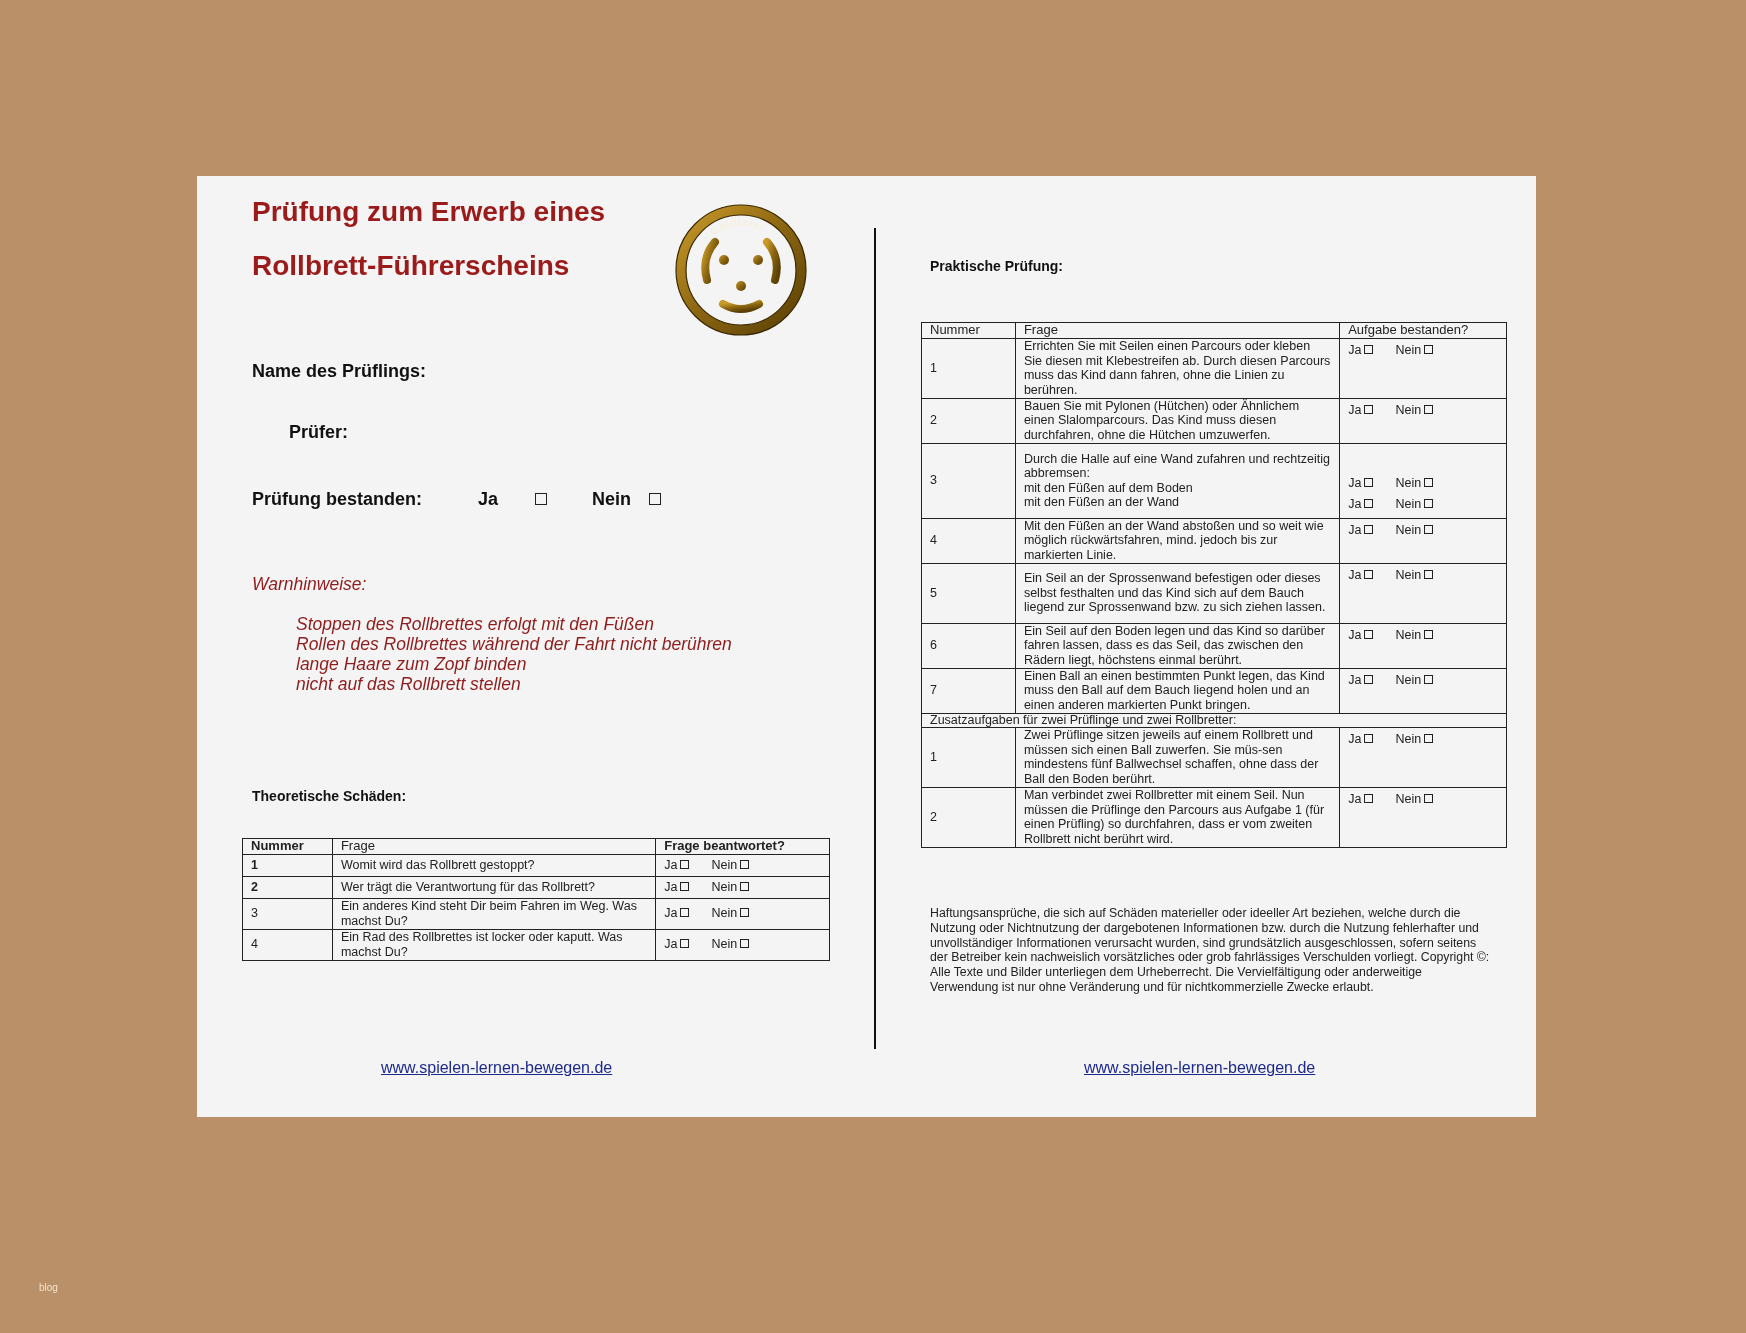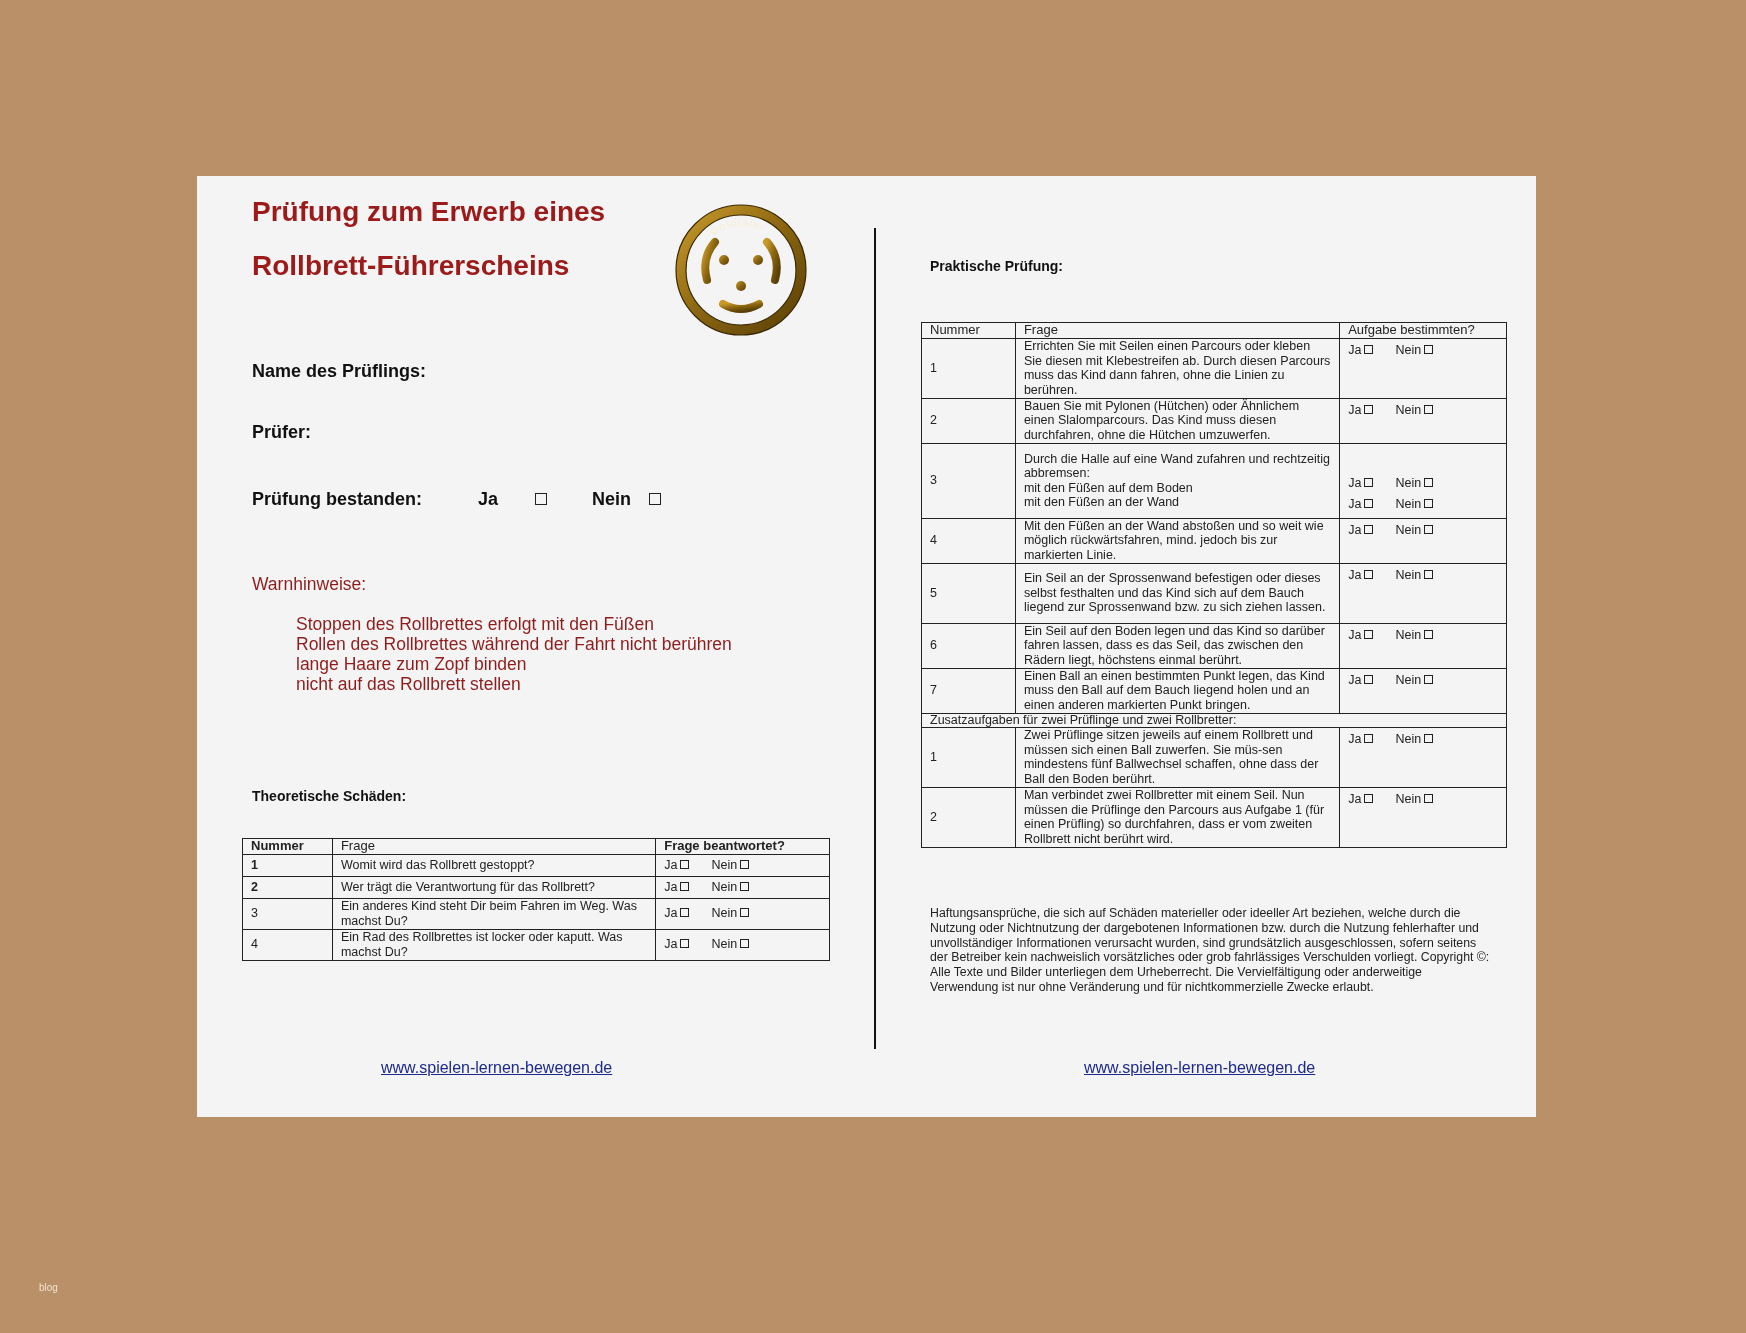--- a/index.html
+++ b/index.html
@@ -50,21 +50,21 @@
     }
     .field {
       position: absolute;
       left: 55px;
       font-weight: bold;
       font-size: 18px;
       color: #111;
       white-space: nowrap;
     }
     .field.name { top: 185px; }
-    .field.pruefer { top: 246px; }
+    .field.pruefer { top: 246px; margin-left: 37px; }
     .field.passed { top: 313px; }
     .passed-opt {
       position: absolute;
       top: 313px;
       font-weight: bold;
       font-size: 18px;
       color: #111;
     }
     .box {
       display: inline-block;
@@ -79,20 +79,21 @@
       height: 7px;
       border-width: 1px;
       margin-left: 3px;
     }
     .warn {
       position: absolute;
       left: 55px;
       color: #8e1d1d;
       font-size: 17.5px;
       line-height: 20px;
+      font-style: italic;
     }
     .warn.head { top: 398px; }
     .warn.list { top: 438px; }
     .warn.list div { white-space: nowrap; margin-left: 44px; }
     .section-head {
       position: absolute;
       font-weight: bold;
       font-size: 14px;
       color: #111;
       white-space: nowrap;
@@ -268,21 +269,21 @@
   <table class="grid prakt">
     <colgroup>
       <col style="width:94px">
       <col style="width:325px">
       <col style="width:167px">
     </colgroup>
     <tbody>
         <tr>
       <th>Nummer</th>
       <th>Frage</th>
-      <th>Aufgabe bestimmten?</th>
+      <th>Aufgabe bestanden?</th>
     </tr>
     <tr style="height:60px">
       <td>1</td>
       <td>Errichten Sie mit Seilen einen Parcours oder kleben Sie diesen mit Klebestreifen ab. Durch diesen Parcours muss das Kind dann fahren, ohne die Linien zu berühren.</td>
       <td class="ans">
         <div class="ans-line"><span>Ja</span><span class="box sm"></span><span class="nein">Nein</span><span class="box sm"></span></div>
       </td>
     </tr>
     <tr style="height:45px">
       <td>2</td>

